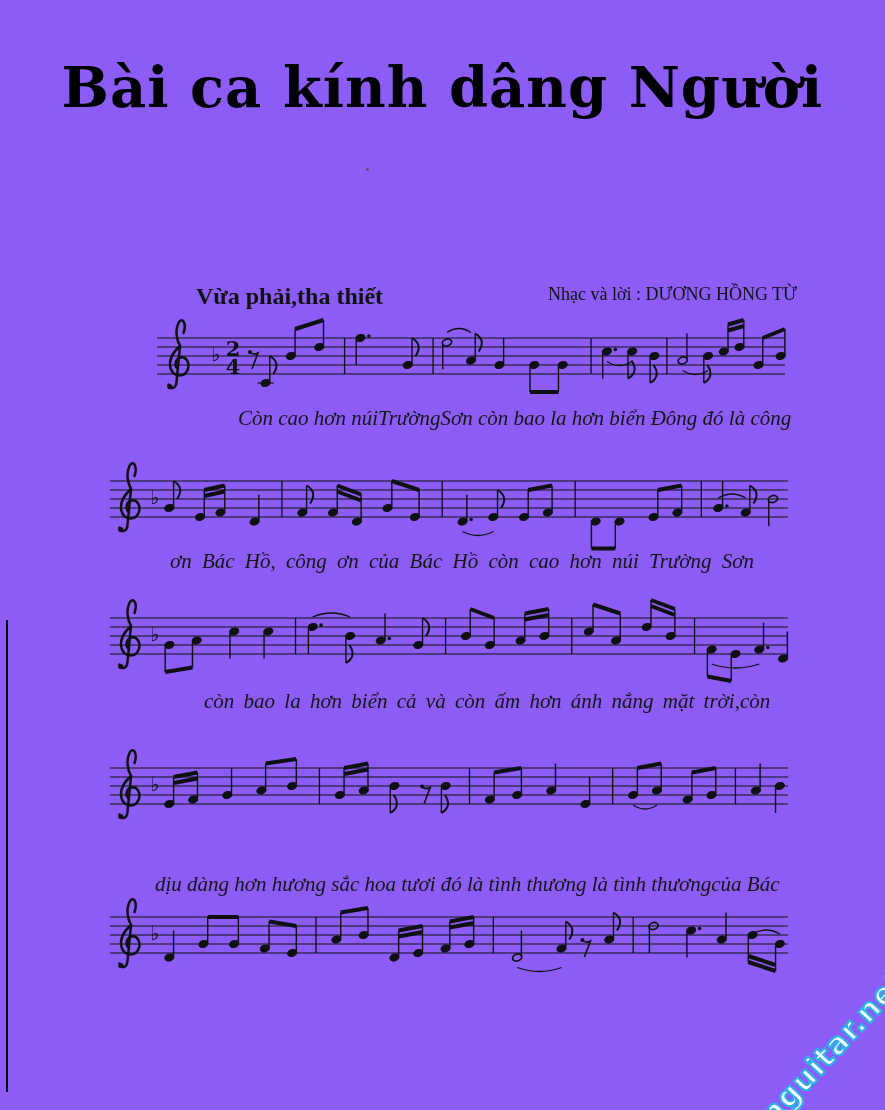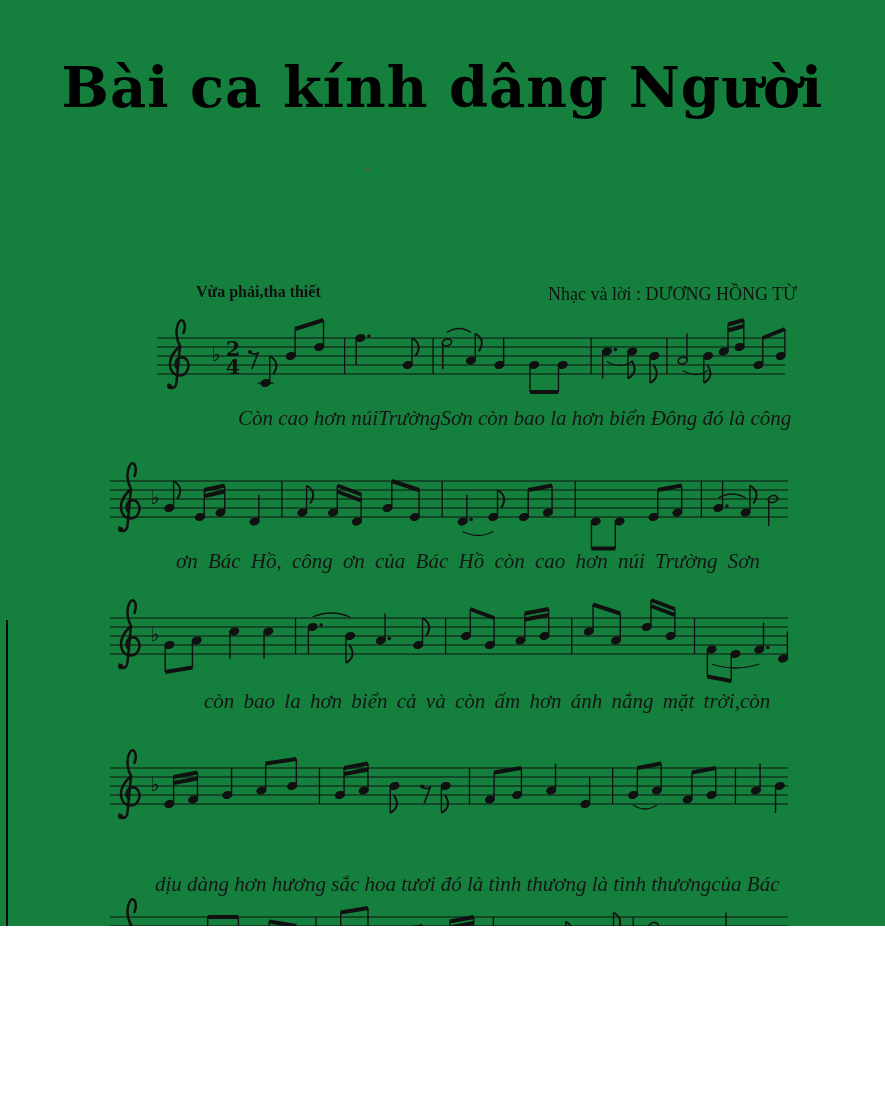--- a/index.html
+++ b/index.html
@@ -1,25 +1,25 @@
 <!DOCTYPE html>
 <html><head>
 <meta charset="utf-8">
 <style>
   html,body{margin:0;padding:0;background:#ffffff;}
-  .page{position:relative;width:885px;height:926px;background:#15803d;overflow:hidden;
+  .page{position:relative;width:885px;height:1110px;background:#8b5cf6;overflow:hidden;
         font-family:"Liberation Serif",serif;color:#111;}
   .title{position:absolute;top:54px;left:0;width:100%;text-align:center;
          font-family:"DejaVu Serif",serif;font-weight:bold;font-size:56px;letter-spacing:1px;color:#000;}
   .title-dot{position:absolute;left:366px;top:168px;width:3px;height:3px;border-radius:50%;background:#555;}
-  .tempo{position:absolute;left:196px;top:283px;font-weight:bold;font-size:16px;}
+  .tempo{position:absolute;left:196px;top:283px;font-weight:bold;font-size:24px;}
   .credit{position:absolute;left:548px;top:284px;font-size:18px;}
   .lyric{position:absolute;font-style:italic;font-size:21px;white-space:nowrap;color:#151515;}
   .ly0{left:238px;top:406px;font-family:Liberation Serif, serif;}
-  .ly1{left:170px;top:549px;word-spacing:5px;margin-left:6px;}
+  .ly1{left:170px;top:549px;word-spacing:5px;}
   .ly2{left:204px;top:689px;word-spacing:4px;}
   .ly3{left:155px;top:872px;}
   .ly4{left:150px;top:989px;word-spacing:13px;}
   .staff{position:absolute;}
   .s0{left:155px;top:312px;} .s1{left:108px;top:455px;} .s2{left:108px;top:592px;}
   .s3{left:108px;top:742px;} .s4{left:108px;top:891px;}
   .artifact-line{position:absolute;left:6px;top:620px;width:2px;height:472px;background:#0a0a0a;}
   .watermark{position:absolute;left:713px;top:1036px;width:232px;height:42px;transform:rotate(-47deg);
              font-family:"DejaVu Sans",sans-serif;font-weight:bold;font-size:30px;letter-spacing:1px;
              color:#ffffff;-webkit-text-stroke:2.2px #2fb0e8;text-align:center;}

